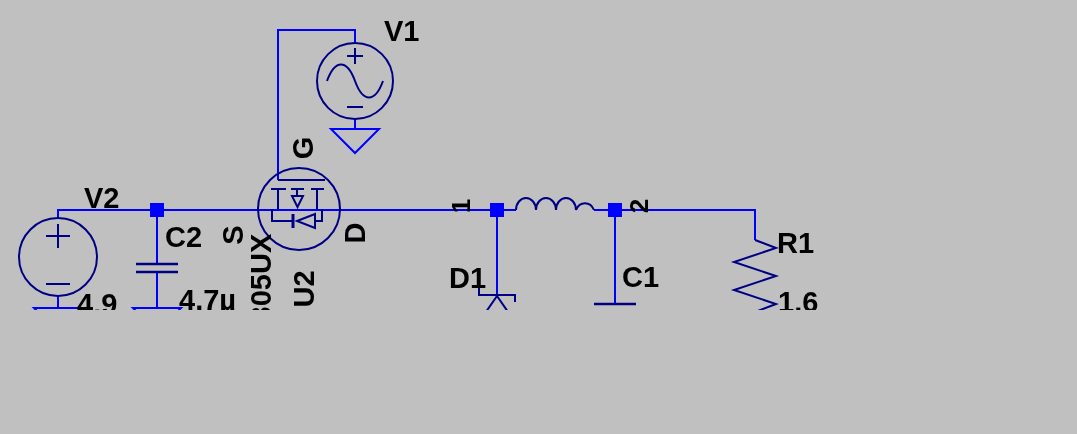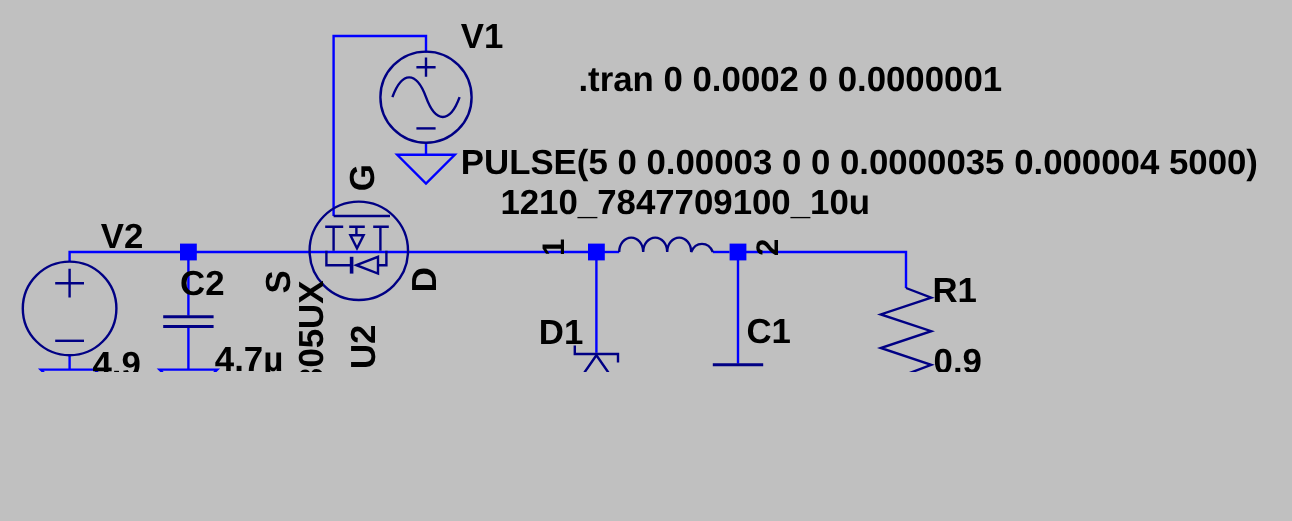--- a/index.html
+++ b/index.html
@@ -105,40 +105,37 @@
     </g>
 
     <g>
       <rect class="dot" x="150" y="203" width="14" height="14"></rect>
       <rect class="dot" x="490" y="203" width="14" height="14"></rect>
       <rect class="dot" x="608" y="203" width="14" height="14"></rect>
     </g>
   </svg>
 
   <div class="lbl" style="left:384px;top:17px">V1</div>
-  <div class="lbl" style="left:482px;top:53px">.tran 0 0.0002 0 0.0000001</div>
-  <div class="lbl" style="left:384px;top:122px">PULSE(5 0 0.00003 0 0 0.0000035 0.000004 5000)</div>
-  <div class="lbl" style="left:417px;top:155px">1210_7847709100_10u</div>
 
   <div class="lbl" style="left:84px;top:184px">V2</div>
   <div class="lbl" style="left:77px;top:290px">4.9</div>
 
-  <div class="lbl" style="left:150px;top:223px">C2</div>
+  <div class="lbl" style="left:165px;top:223px">C2</div>
   <div class="lbl" style="left:179px;top:286px">4.7µ</div>
 
   <div class="lbl rot" style="left:303px;top:148px">G</div>
   <div class="lbl rot" style="left:233px;top:235px">S</div>
   <div class="lbl rot" style="left:355px;top:233px">D</div>
   <div class="lbl rot" style="left:261px;top:320px">DMG2305UX</div>
   <div class="lbl rot" style="left:304px;top:289px">U2</div>
 
   <div class="lbl" style="left:449px;top:264px">D1</div>
 
   <div class="lbl rot pin" style="left:461px;top:206px">1</div>
   <div class="lbl rot pin" style="left:639px;top:206px">2</div>
 
   <div class="lbl" style="left:622px;top:263px">C1</div>
   <div class="lbl" style="left:624px;top:334px">10µ</div>
 
   <div class="lbl" style="left:777px;top:229px">R1</div>
-  <div class="lbl" style="left:778px;top:288px">0.9</div>
+  <div class="lbl" style="left:778px;top:288px">1.6</div>
 
 </div>
 
 </body></html>

